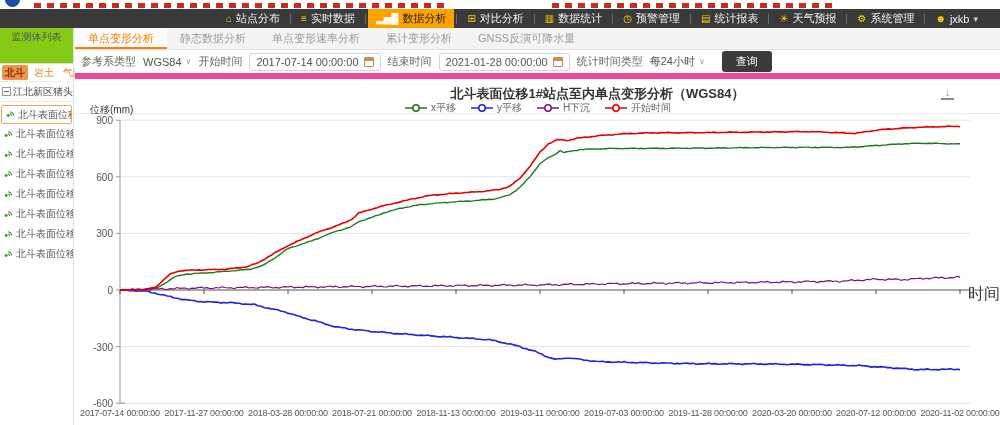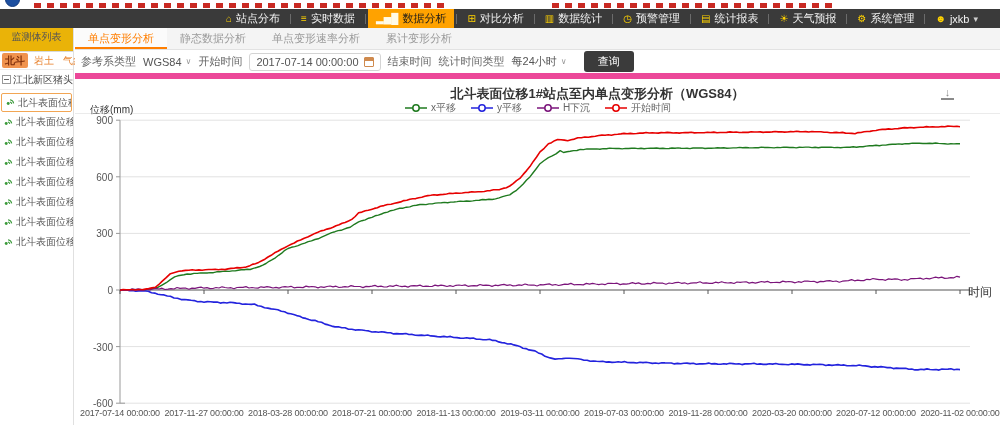--- a/index.html
+++ b/index.html
@@ -23,21 +23,21 @@
     font-size:11px; cursor:pointer; white-space:nowrap; }
   .nav-item .ico { color:#ffd200; font-size:10px; margin-right:4px; line-height:1; }
   .nav-item.active { background:#ffa200; color:#1a1a1a; }
   .nav-item.active .ico { color:#fffbe8; }
   .nav-sep { width:1px; height:10px; background:#6b6b6b; margin:0 2px; }
   .nav-user .caret { color:#cfcfcf; font-size:9px; margin-left:4px; }
 
   
   #sidebar { position:absolute; left:0; top:28px; width:74px; height:397px; background:#fff;
     border-right:1px solid #e0e0e0; }
-  #sidebar .sb-title { height:24px; line-height:18px; background:#eab308; color:#555;
+  #sidebar .sb-title { height:36px; line-height:18px; background:#84cc16; color:#555;
     font-size:10px; text-align:center; border-bottom:1px solid #d8d8d8; white-space:nowrap; overflow:hidden; }
   #sidebar .sb-tabs { display:flex; align-items:center; height:18px; border-bottom:1px solid #ececec;
     padding-left:2px; gap:3px; }
   .sb-tab { font-size:10px; color:#e8822d; padding:0 3px; height:15px; line-height:15px; cursor:pointer; white-space:nowrap; }
   .sb-tab.active { background:#f0934e; color:#7e2d0a; border-radius:2px; font-weight:bold; }
   .tree-root { display:flex; align-items:center; height:20px; border-bottom:1px solid #ececec;
     font-size:10px; color:#444; padding-left:2px; white-space:nowrap; overflow:hidden; cursor:pointer; }
   .collapse-box { width:9px; height:9px; border:1px solid #999; margin-right:2px; position:relative; flex:none; background:#fff; }
   .collapse-box::after { content:""; position:absolute; left:1px; right:1px; top:3px; height:1px; background:#666; }
   .sb-list { padding-top:3px; }
@@ -69,21 +69,21 @@
   #chart-title { position:absolute; left:60px; top:5px; width:100%; text-align:center;
     font-size:13px; font-weight:bold; color:#333; white-space:nowrap; }
   #legend { position:absolute; left:0; top:21px; width:100%; display:flex; justify-content:center;
     gap:14px; align-items:center; }
   .legend-item { display:flex; align-items:center; gap:3px; font-size:10px; color:#666; cursor:pointer; }
   #chart-header-divider { position:absolute; left:0; top:33px; width:100%; border-top:1px solid #ebebeb; }
   #download-icon { position:absolute; right:46px; top:7px; width:13px; height:13px; color:#8a8a8a;
     font-size:11px; line-height:10px; text-align:center; border-bottom:2px solid #8a8a8a; cursor:pointer; }
   #plot-svg { position:absolute; left:0; top:0; width:925px; height:345px; }
   .axis-name-y { position:absolute; left:15px; top:23px; font-size:10px; color:#333; white-space:nowrap; }
-  .axis-name-x { position:absolute; left:893px; top:204px; font-size:12px; color:#333; white-space:nowrap; }
+  .axis-name-x { position:absolute; left:893px; top:204px; font-size:16px; color:#333; white-space:nowrap; }
   .y-tick { position:absolute; font-size:10px; color:#555; transform:translate(-100%,-50%); white-space:nowrap; }
   .x-tick { position:absolute; font-size:9px; color:#555; transform:translateX(-50%); white-space:nowrap; letter-spacing:-0.2px; }
 </style>
 </head>
 <body>
 
 <div id="app">
 
   <div id="banner">
     <div class="logo"></div>
@@ -222,34 +222,39 @@
         </div>
       </div>
   </div>
 
   <div id="main">
     <div id="content-tabs">
       <span class="ctab active">单点变形分析</span>
       <span class="ctab">静态数据分析</span>
       <span class="ctab">单点变形速率分析</span>
       <span class="ctab">累计变形分析</span>
+      <span class="ctab">GNSS反演可降水量</span>
     </div>
 
     <div id="filter-row">
       <span class="flabel">参考系类型</span>
       <span class="fselect">
         <span>WGS84</span>
         <span class="caret">∨</span>
       </span>
       <span class="flabel">开始时间</span>
       <span class="fdate">
         <span>2017-07-14 00:00:00</span>
         <span class="cal-icon"></span>
       </span>
       <span class="flabel">结束时间</span>
+      <span class="fdate">
+        <span>2021-01-28 00:00:00</span>
+        <span class="cal-icon"></span>
+      </span>
       <span class="flabel">统计时间类型</span>
       <span class="fselect">
         <span>每24小时</span>
         <span class="caret">∨</span>
       </span>
       <button id="query-btn">查询</button>
     </div>
 
     <div id="chart-panel">
       <div id="chart-title">北斗表面位移1#站点至内单点变形分析（WGS84）</div>

